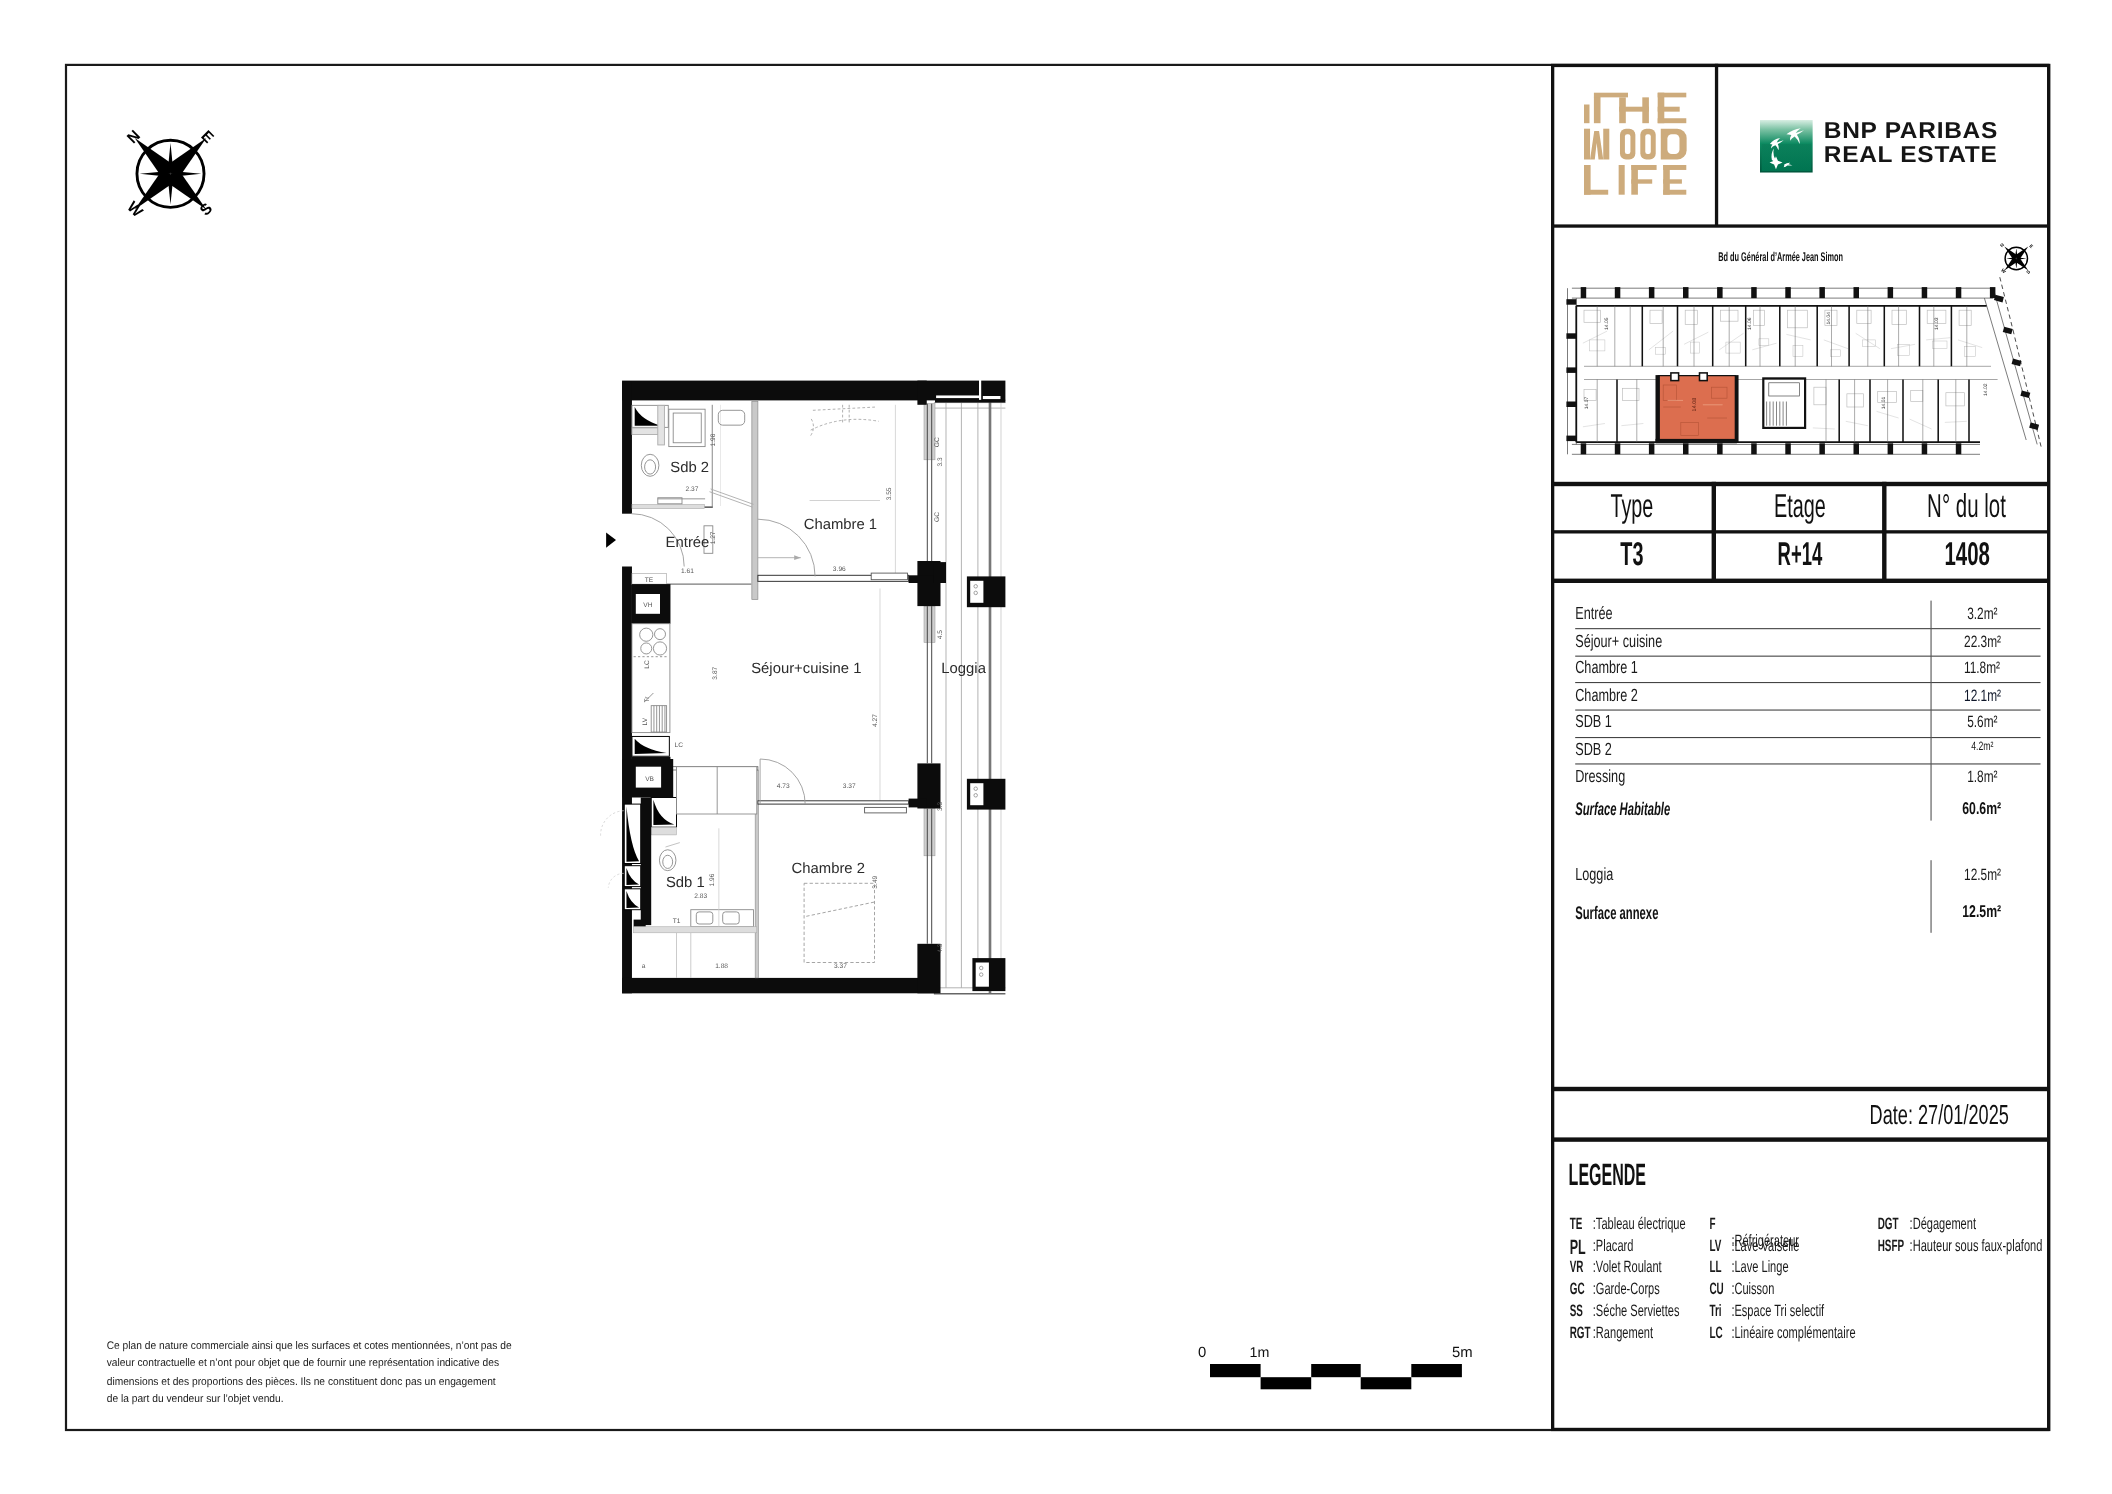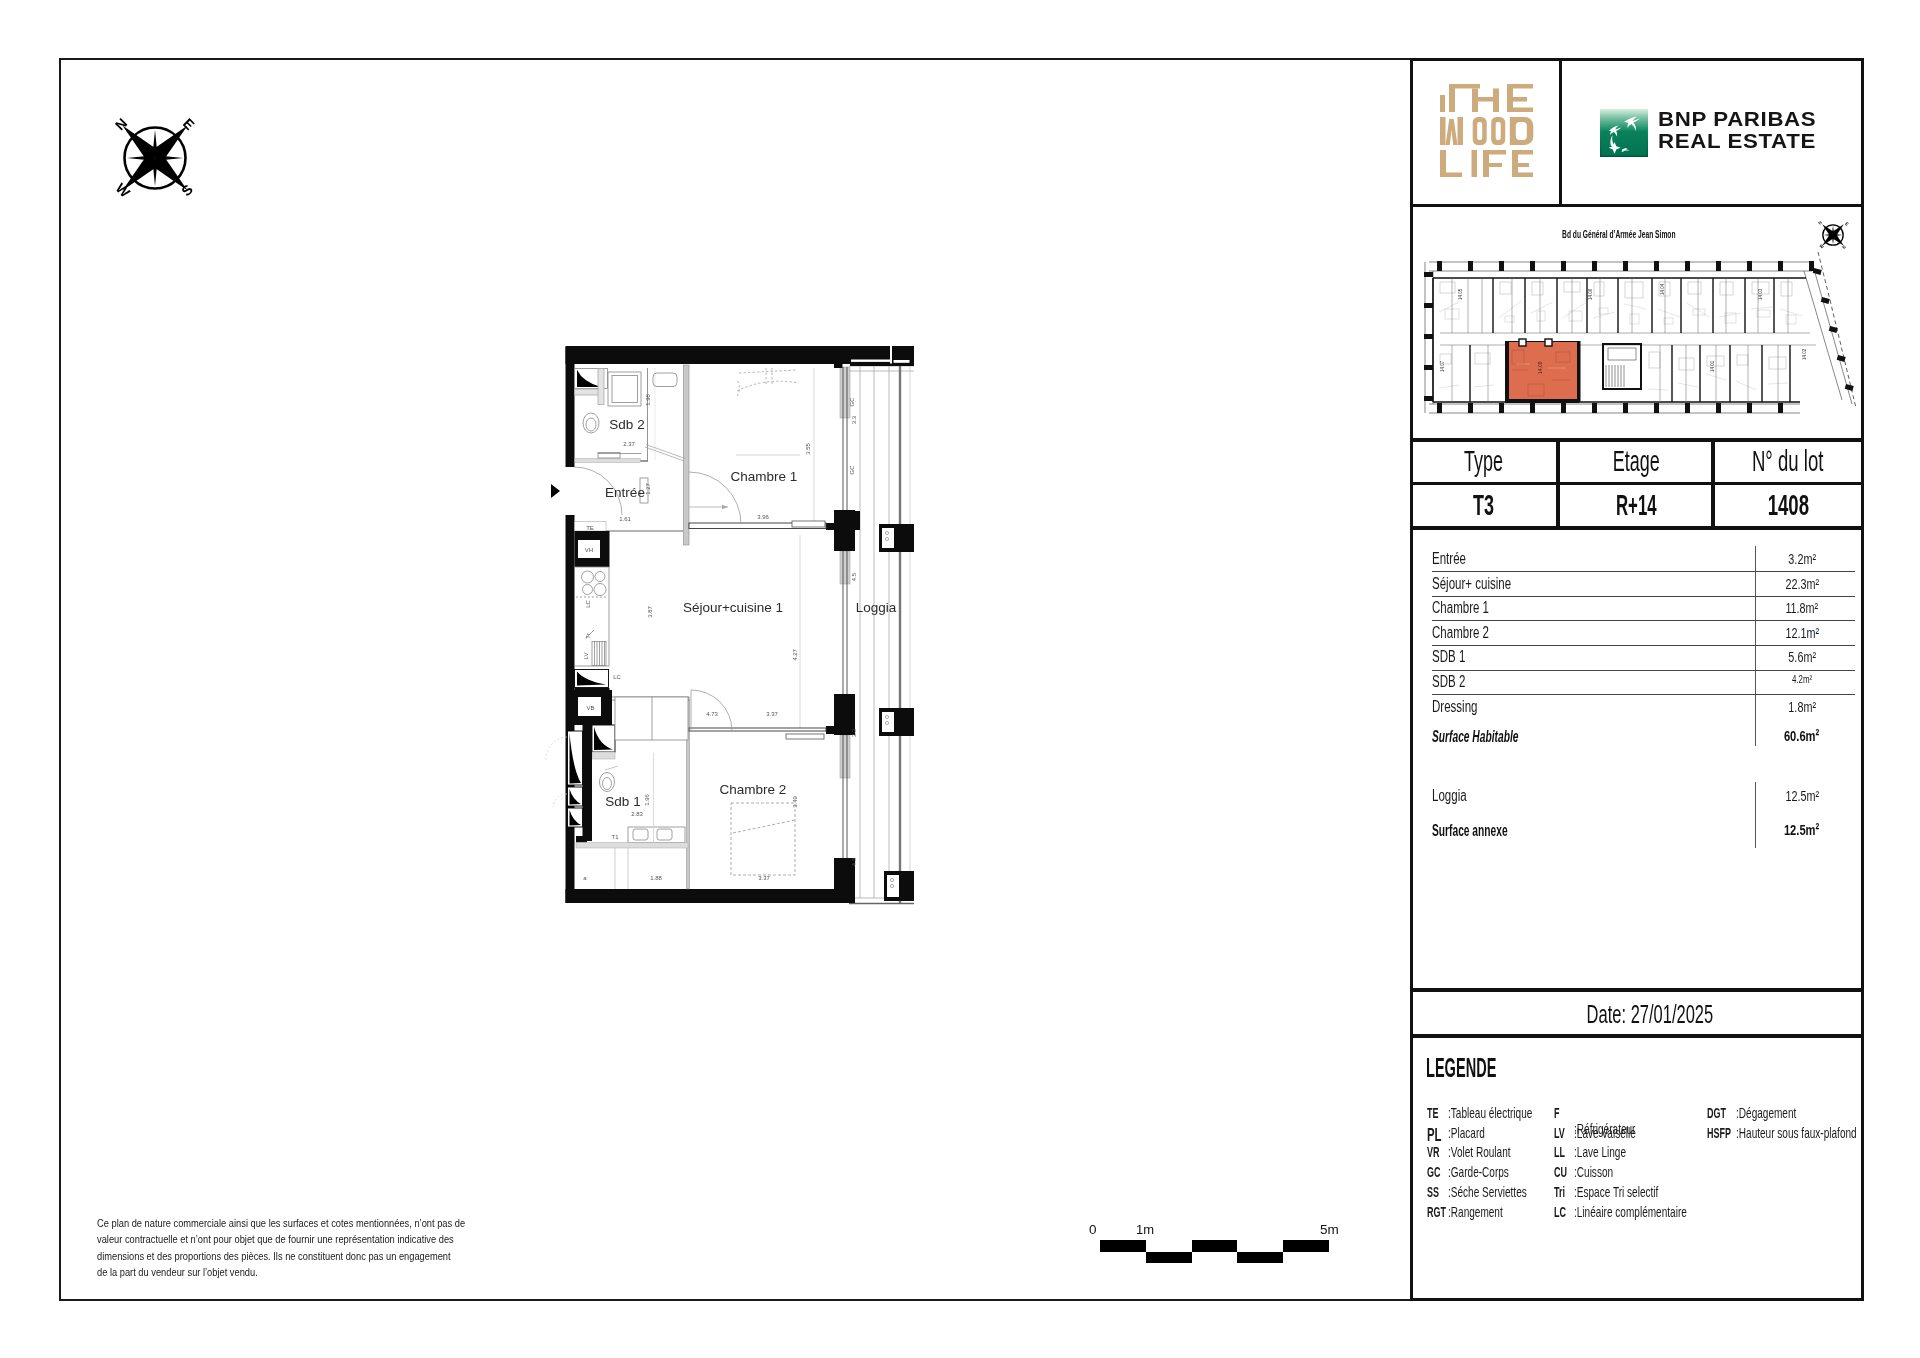--- a/index.html
+++ b/index.html
@@ -580,21 +580,21 @@
     <div class="abs" style="left:1762px;top:727px;width:80px;text-align:center;font-size:15.5px;font-weight:bold;color:#111;"><span class="condc" style="transform:scaleX(0.72);">60.6m²</span></div>
     <div class="abs" style="left:1755px;top:546px;width:1.2px;height:200px;background:#555;"></div>
     <div class="abs" style="left:1432px;top:787px;font-size:16px;color:#1a1a1a;"><span class="cond" style="transform:scaleX(0.72);transform-origin:0 0;">Loggia</span></div>
     <div class="abs" style="left:1762px;top:787px;width:80px;text-align:center;font-size:15px;color:#1a1a1a;"><span class="condc" style="transform:scaleX(0.72);">12.5m²</span></div>
     <div class="abs" style="left:1432px;top:821px;font-size:16.5px;font-weight:bold;color:#111;"><span class="cond" style="transform:scaleX(0.62);transform-origin:0 0;">Surface annexe</span></div>
     <div class="abs" style="left:1762px;top:821px;width:80px;text-align:center;font-size:15.5px;font-weight:bold;color:#111;"><span class="condc" style="transform:scaleX(0.72);">12.5m²</span></div>
     <div class="abs" style="left:1755px;top:782px;width:1.2px;height:66px;background:#555;"></div>
 
     <div class="abs" style="left:1410px;top:988px;width:451px;height:4px;background:#111;"></div>
     <div class="abs" style="left:1410px;top:1034px;width:451px;height:4px;background:#111;"></div>
-    <div class="abs" style="left:1441px;top:1000px;width:418px;text-align:center;font-size:25px;color:#111;">
+    <div class="abs" style="left:1441px;top:1000px;width:418px;text-align:right;font-size:25px;color:#111;">
       <span class="condc" style="transform:scaleX(0.66);">Date: 27/01/2025</span>
     </div>
 
     <div class="abs" style="left:1426px;top:1052px;font-size:28px;font-weight:bold;color:#111;"><span class="cond" style="transform:scaleX(0.52);transform-origin:0 0;">LEGENDE</span></div>
     <div class="abs" style="left:1427px;top:1104.0px;font-size:15px;font-weight:bold;color:#1a1a1a;"><span class="cond" style="transform:scaleX(0.6);transform-origin:0 0;">TE</span></div>
     <div class="abs" style="left:1448px;top:1104.0px;font-size:15px;color:#1a1a1a;"><span class="cond" style="transform:scaleX(0.67);transform-origin:0 0;">:Tableau électrique</span></div>
     <div class="abs" style="left:1427px;top:1123.7px;font-size:19px;font-weight:bold;color:#1a1a1a;"><span class="cond" style="transform:scaleX(0.6);transform-origin:0 0;">PL</span></div>
     <div class="abs" style="left:1448px;top:1123.7px;font-size:15px;color:#1a1a1a;"><span class="cond" style="transform:scaleX(0.67);transform-origin:0 0;">:Placard</span></div>
     <div class="abs" style="left:1427px;top:1143.4px;font-size:15px;font-weight:bold;color:#1a1a1a;"><span class="cond" style="transform:scaleX(0.6);transform-origin:0 0;">VR</span></div>
     <div class="abs" style="left:1448px;top:1143.4px;font-size:15px;color:#1a1a1a;"><span class="cond" style="transform:scaleX(0.67);transform-origin:0 0;">:Volet Roulant</span></div>

